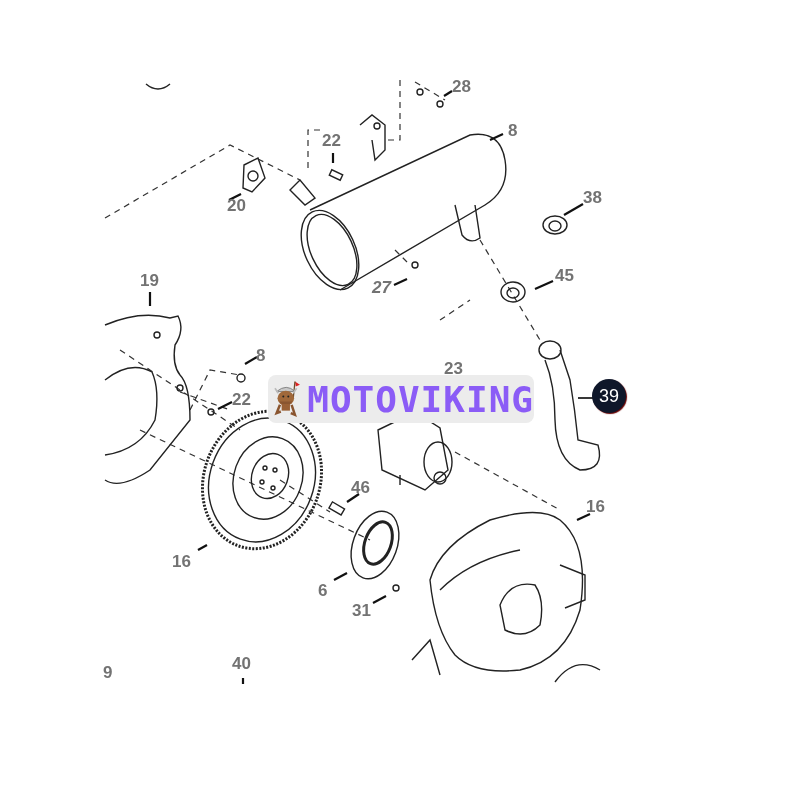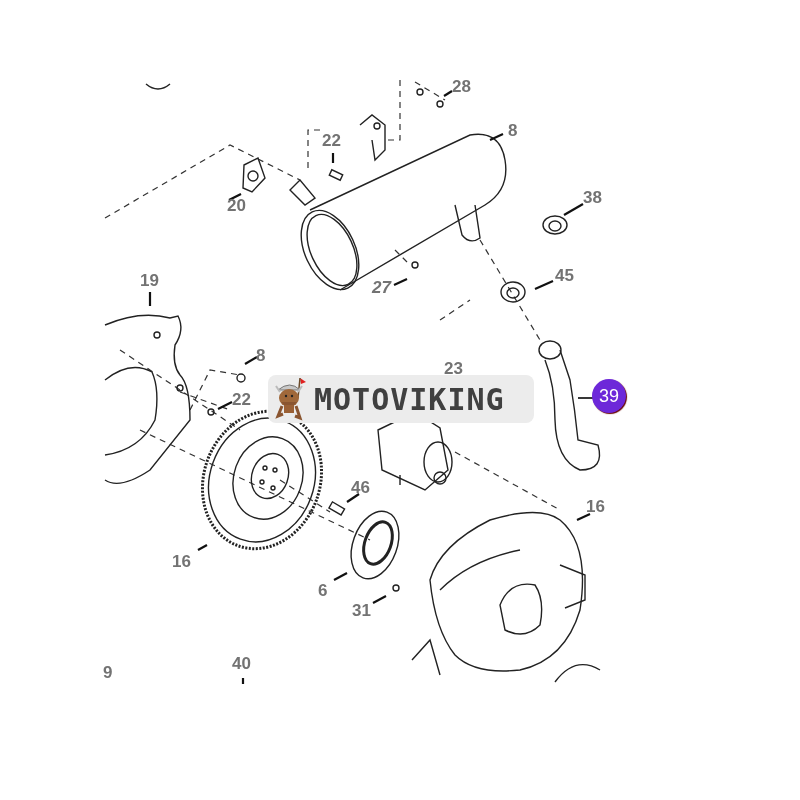--- a/index.html
+++ b/index.html
@@ -1,22 +1,22 @@
 <!DOCTYPE html>
 <html><head>
 <meta charset="utf-8">
 <style>
   html, body { margin:0; padding:0; background:#ffffff; }
   body { width:800px; height:800px; position:relative; overflow:hidden; font-family:"Liberation Sans", sans-serif; }
   #diagram { position:absolute; left:0; top:0; width:800px; height:800px; }
   .label { position:absolute; font-family:"Liberation Sans", sans-serif; font-weight:bold; font-size:17px; color:#737373; line-height:1; white-space:nowrap; }
-  .callout-39 { position:absolute; left:592px; top:379px; width:34px; height:34px; border-radius:50%; background:#6d28d9; color:#fff; font-family:"Liberation Sans", sans-serif; font-size:18px; display:flex; align-items:center; justify-content:center; box-shadow:1px 1px 1px #600; }
+  .callout-39 { position:absolute; left:592px; top:379px; width:34px; height:34px; border-radius:50%; background:#0f172a; color:#fff; font-family:"Liberation Sans", sans-serif; font-size:18px; display:flex; align-items:center; justify-content:center; box-shadow:1px 1px 1px #600; }
   .watermark { position:absolute; left:268px; top:375px; width:266px; height:48px; background:#ececec; border-radius:8px; display:flex; align-items:center; }
   .wm-mascot { width:40px; height:46px; margin-left:2px; }
-  .wm-text { font-family:"DejaVu Sans Mono", monospace; font-weight:bold; font-size:30px; color:#404040; letter-spacing:1px; margin-left:4px; }
+  .wm-text { font-family:"DejaVu Sans Mono", monospace; font-weight:bold; font-size:36px; color:#8b5cf6; letter-spacing:1px; margin-left:4px; }
 </style>
 </head>
 <body>
 
 <svg id="diagram" viewBox="0 0 800 800" xmlns="http://www.w3.org/2000/svg" fill="none" stroke="#222" stroke-width="1.4">
 
   <path d="M146 84 Q158 94 170 84"></path>
 
   <g stroke-dasharray="6 5" stroke="#333" stroke-width="1.2">
     <path d="M105 218 L230 145 L300 180"></path>

